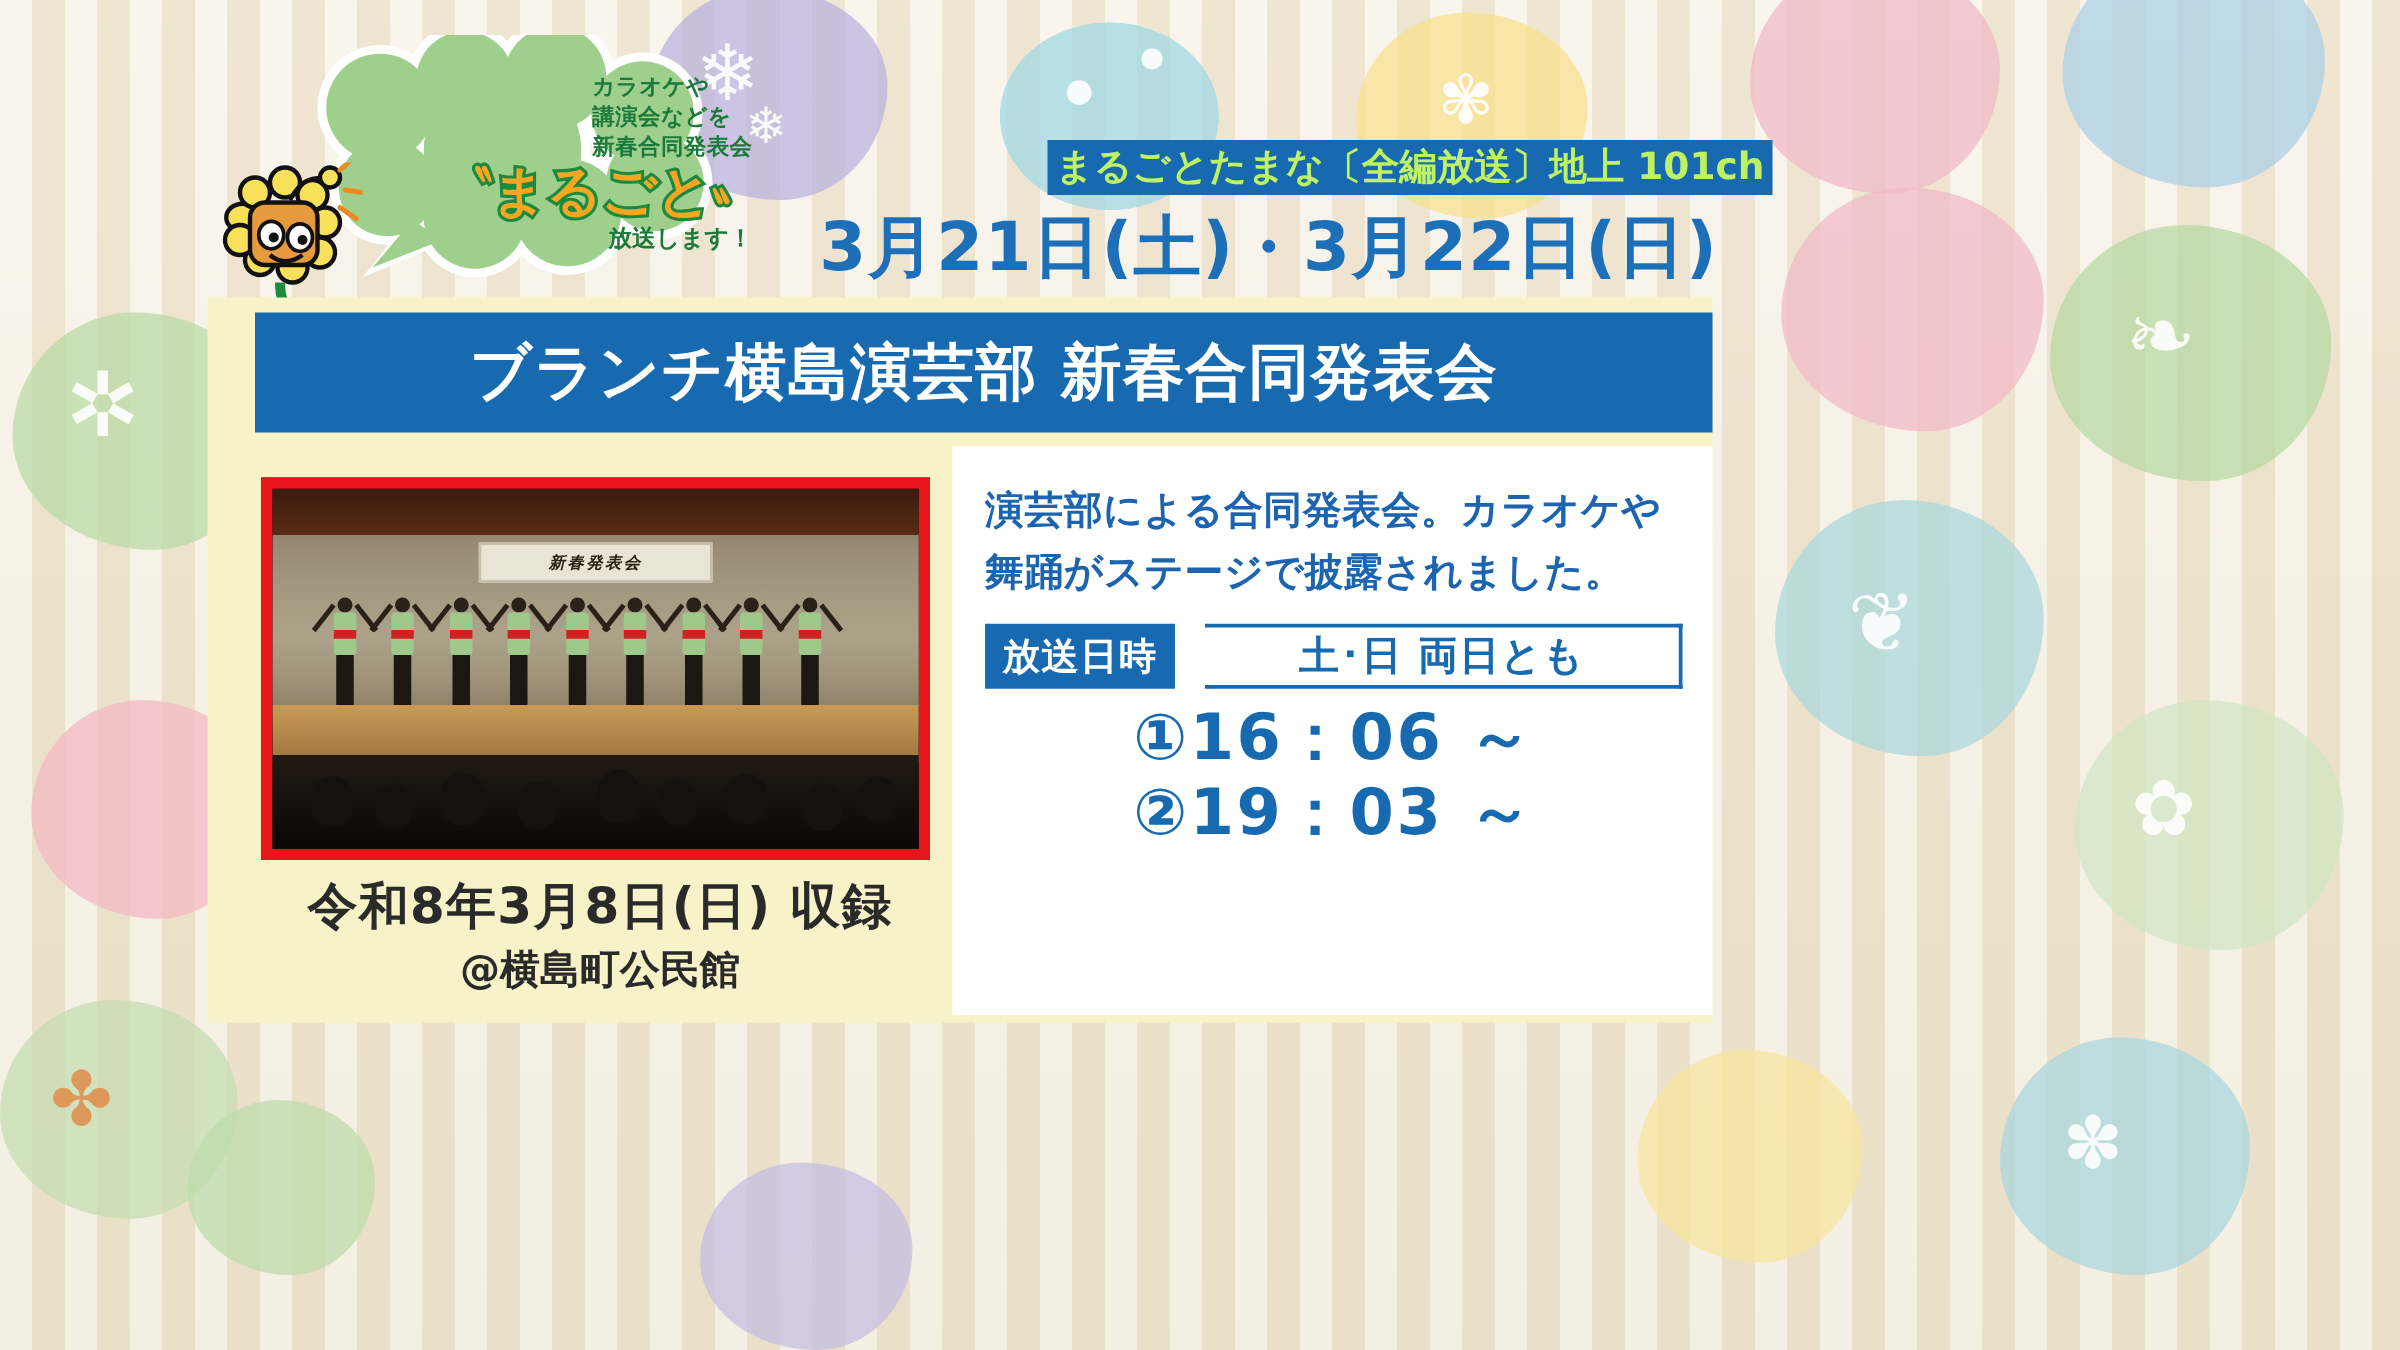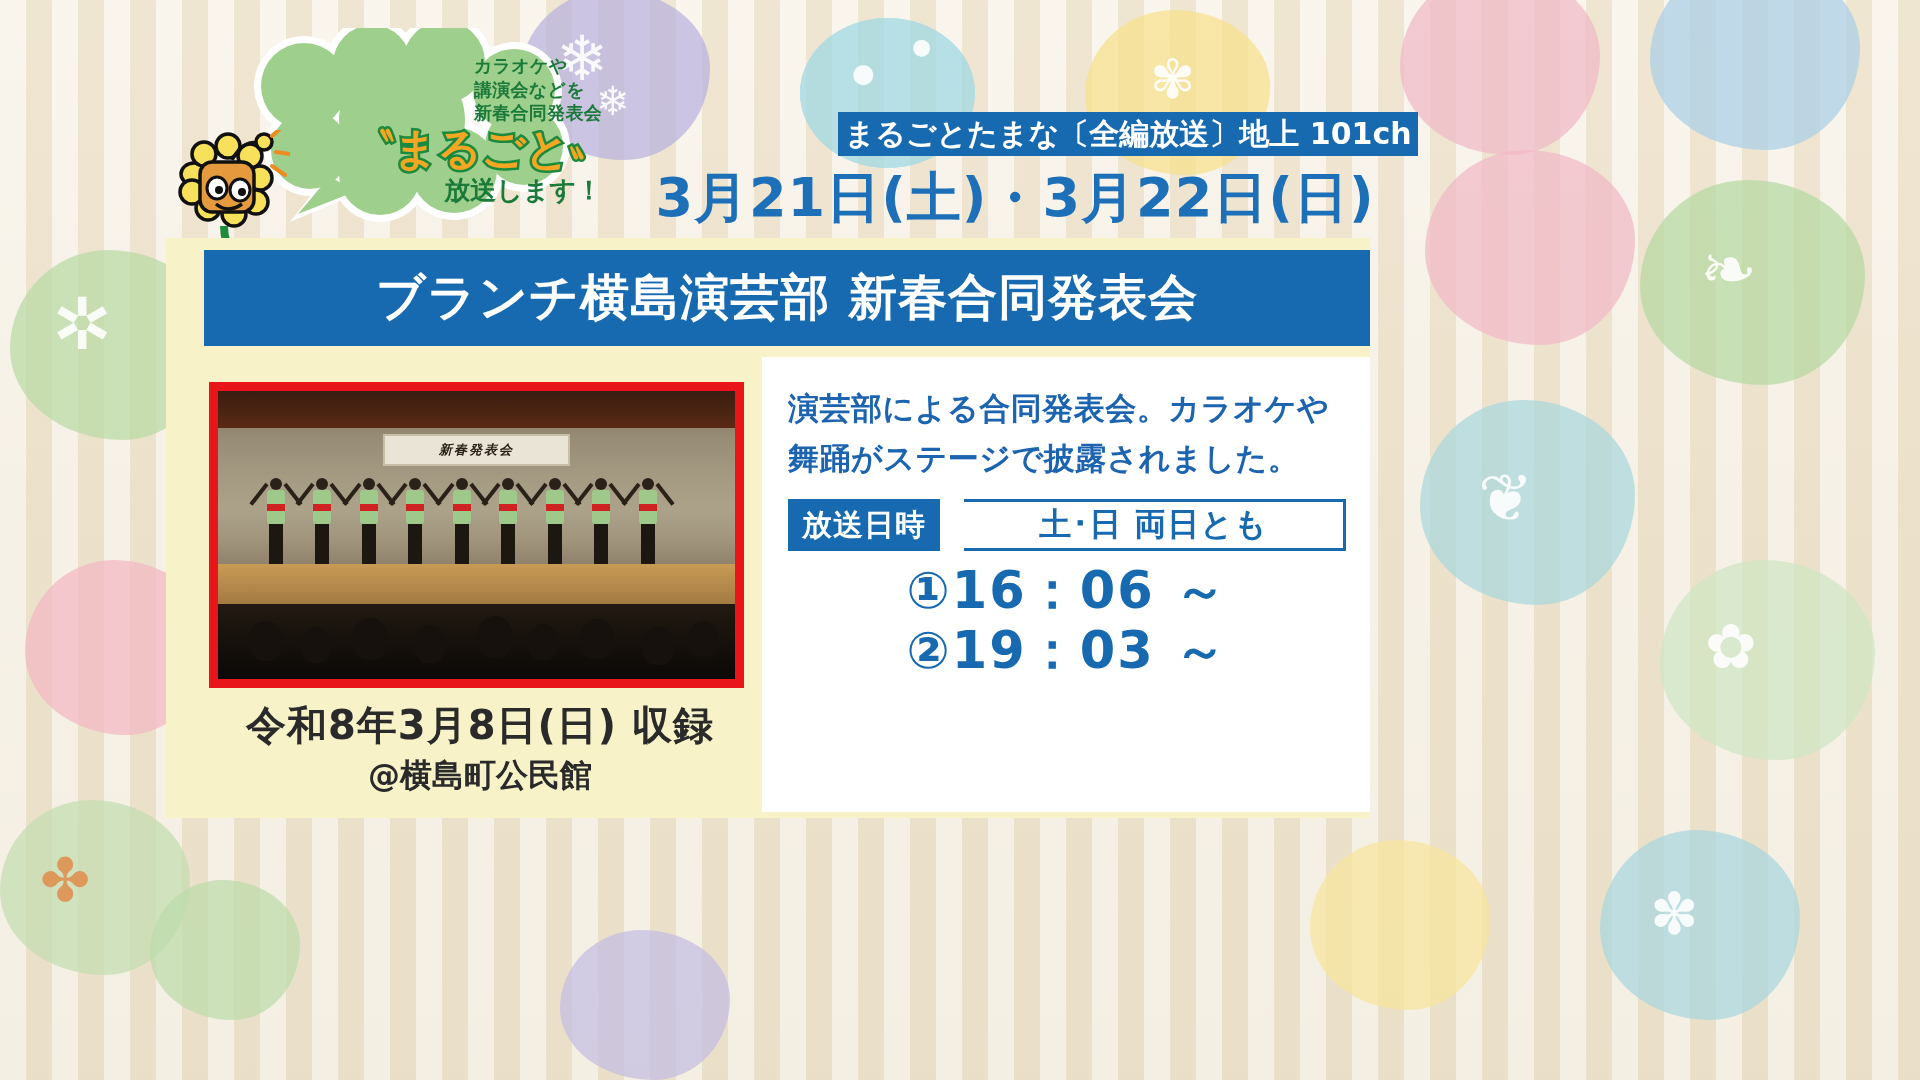--- a/index.html
+++ b/index.html
@@ -29,29 +29,29 @@
     position:absolute; left:0; top:0; width:100%; height:100%;
     display:flex; flex-direction:column; align-items:flex-end;
     justify-content:center; padding:14px 30px 8px 0;
   }
   .cl1 { color:#1b7a3a; font-size:18px; font-weight:700; line-height:1.32;
          text-align:left; letter-spacing:.3px; }
   .cl-big { font-size:44px; font-weight:900; color:#f5a623;
             -webkit-text-stroke:5px #1b8a3f; paint-order:stroke fill;
             letter-spacing:-1px; line-height:1; margin:2px 0 0 0; }
   .cl-big span.q { font-size:34px; vertical-align:top; }
-  .cl3 { color:#1b7a3a; font-size:26px; font-weight:700; margin-top:2px; }
+  .cl3 { color:#1b7a3a; font-size:19px; font-weight:700; margin-top:2px; }
 
   
   #chanbar {
     position:absolute; left:838px; top:112px; width:580px; height:44px;
     background:#1769b0; display:flex; align-items:center; justify-content:center;
   }
   #chanbar .t {
-    color:#ffffff; font-size:30px; font-weight:900; letter-spacing:0px;
+    color:#bef264; font-size:30px; font-weight:900; letter-spacing:0px;
     white-space:nowrap; line-height:1;
   }
 
   
   #dateline {
     position:absolute; left:600px; top:166px; width:830px; height:64px;
     display:flex; align-items:center; justify-content:center;
     color:#1d6fb8; font-size:54px; font-weight:900; white-space:nowrap;
     letter-spacing:1px;
   }

